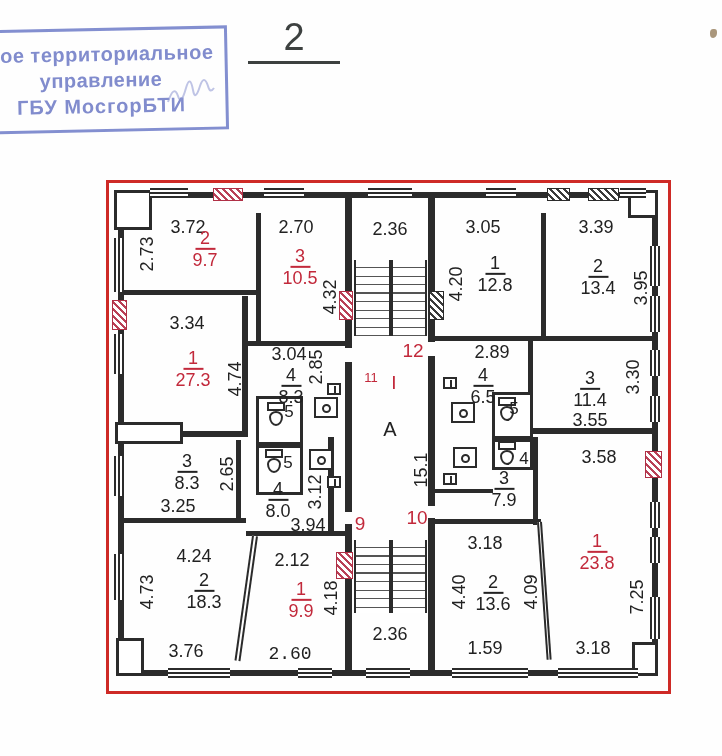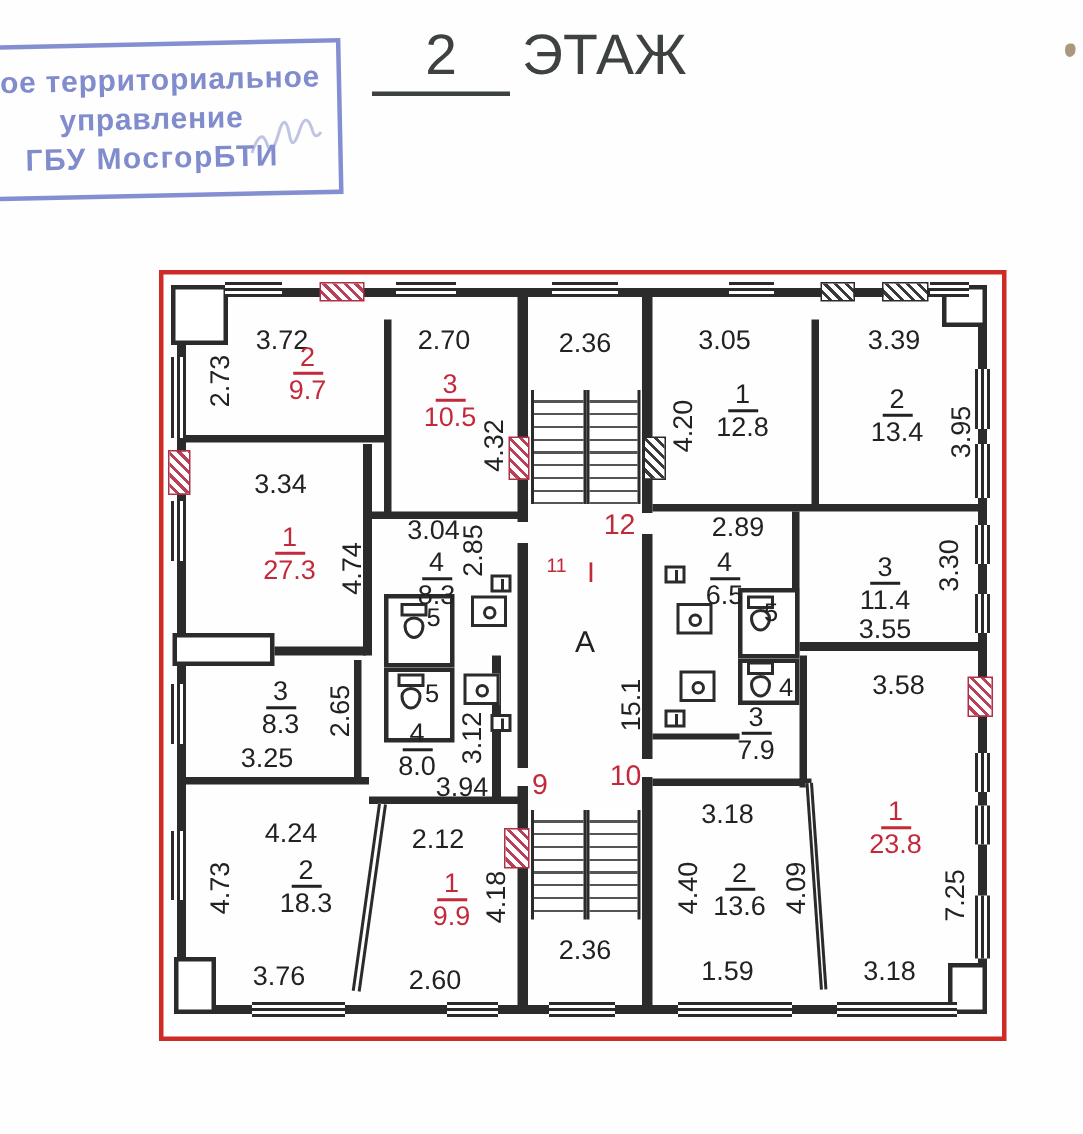--- a/index.html
+++ b/index.html
@@ -72,21 +72,20 @@
     <span class="s1">вое территориальное</span>
     <span class="s2">управление</span>
     <span class="s3">ГБУ МосгорБТИ</span>
   </div>
   <svg class="stamp-squiggle" width="56" height="56">
     <path d="M8 40 q6 -18 10 -6 q3 10 8 -8 q4 -14 7 2 q2 12 7 -4 q4 -12 8 0 q2 8 6 2" fill="none" stroke="#8d96d2" stroke-width="2"></path>
   </svg>
 
   <div class="title">
     <span class="t-num">2</span>
-    <span class="t-word">ЭТАЖ</span>
   </div>
 
   <div class="artifact"></div>
 
   <div class="plan-border"></div>
 
   <svg class="overlay" width="722" height="756">
     <g stroke="#222" stroke-width="2" fill="none">
       <line x1="372" y1="332" x2="372" y2="268"></line>
         <polyline points="366,278 372,266 378,278"></polyline>
@@ -190,21 +189,21 @@
     <div class="dim" style="left: 289px; top: 354px;">3.04</div>
     <div class="dim v" style="left: 316px; top: 367px;">2.85</div>
     <div class="dim" style="left: 178px; top: 506px;">3.25</div>
     <div class="dim v" style="left: 227px; top: 474px;">2.65</div>
     <div class="dim" style="left: 308px; top: 525px;">3.94</div>
     <div class="dim v" style="left: 315px; top: 492px;">3.12</div>
     <div class="dim" style="left: 194px; top: 556px;">4.24</div>
     <div class="dim" style="left: 292px; top: 560px;">2.12</div>
     <div class="dim v" style="left: 147px; top: 592px;">4.73</div>
     <div class="dim" style="left: 186px; top: 651px;">3.76</div>
-    <div class="dim" style="left: 290px; top: 654px;">2.60</div>
+    <div class="dim" style="left: 290px; top: 654px; font-family: Liberation Mono, monospace;">2.60</div>
     <div class="dim v" style="left: 331px; top: 598px;">4.18</div>
     <div class="dim" style="left: 390px; top: 229px;">2.36</div>
     <div class="dim" style="left: 390px; top: 634px;">2.36</div>
     <div class="dim v" style="left: 421px; top: 470px;">15.1</div>
     <div class="dim" style="left: 483px; top: 227px;">3.05</div>
     <div class="dim v" style="left: 456px; top: 284px;">4.20</div>
     <div class="dim" style="left: 596px; top: 227px; text-align: center;">3.39</div>
     <div class="dim v" style="left: 641px; top: 288px;">3.95</div>
     <div class="dim" style="left: 492px; top: 352px;">2.89</div>
     <div class="dim" style="left: 590px; top: 420px;">3.55</div>

